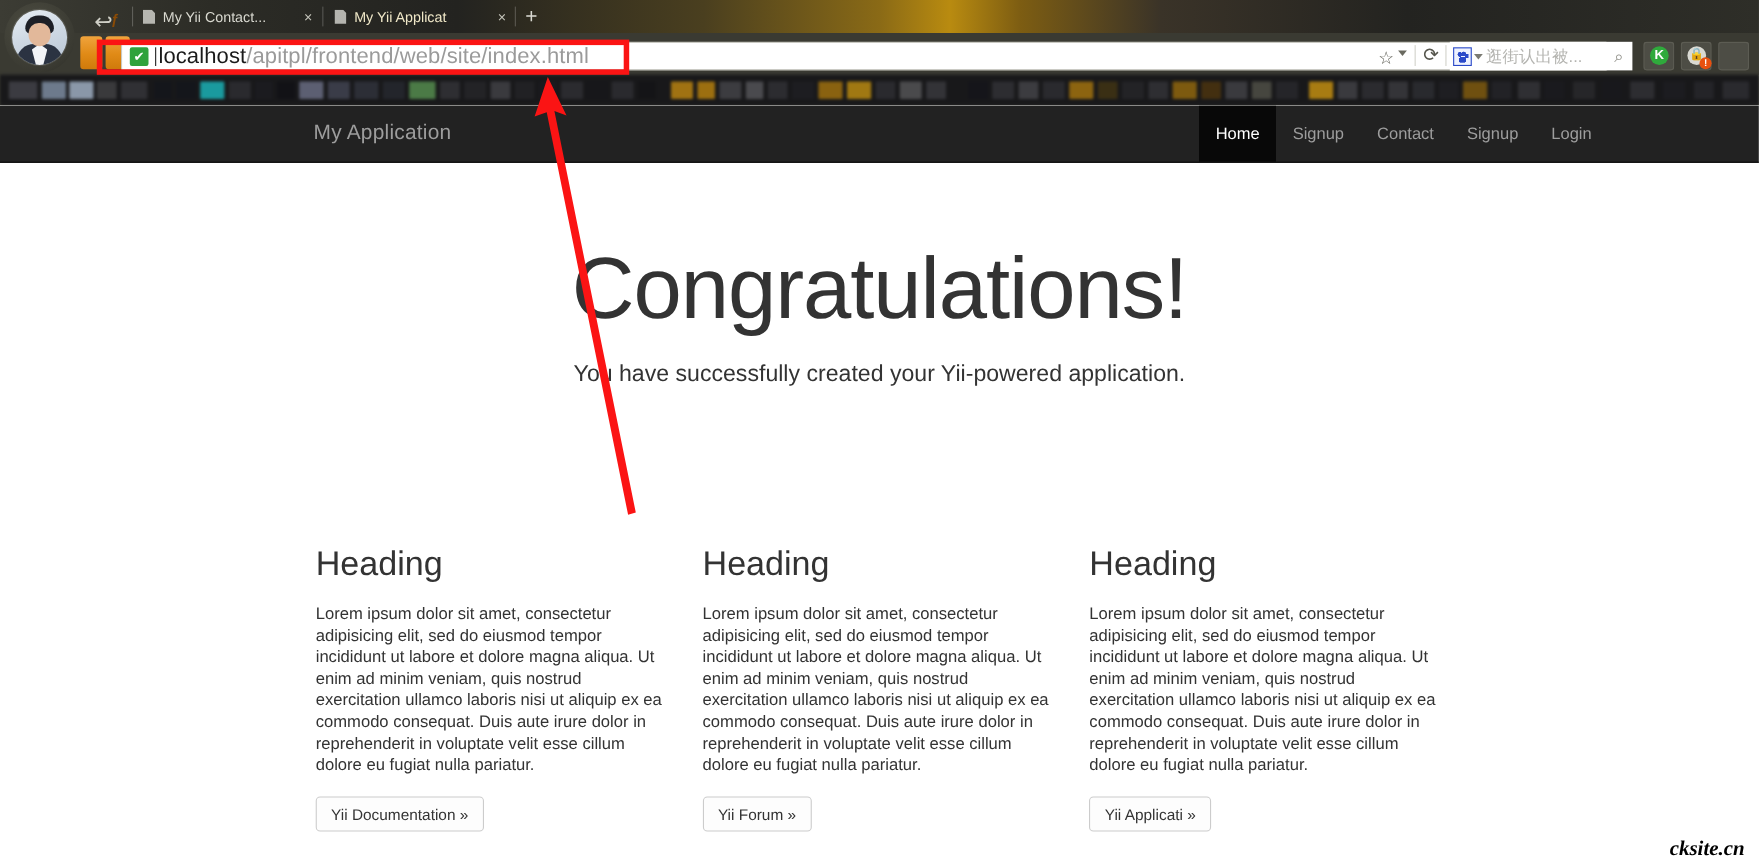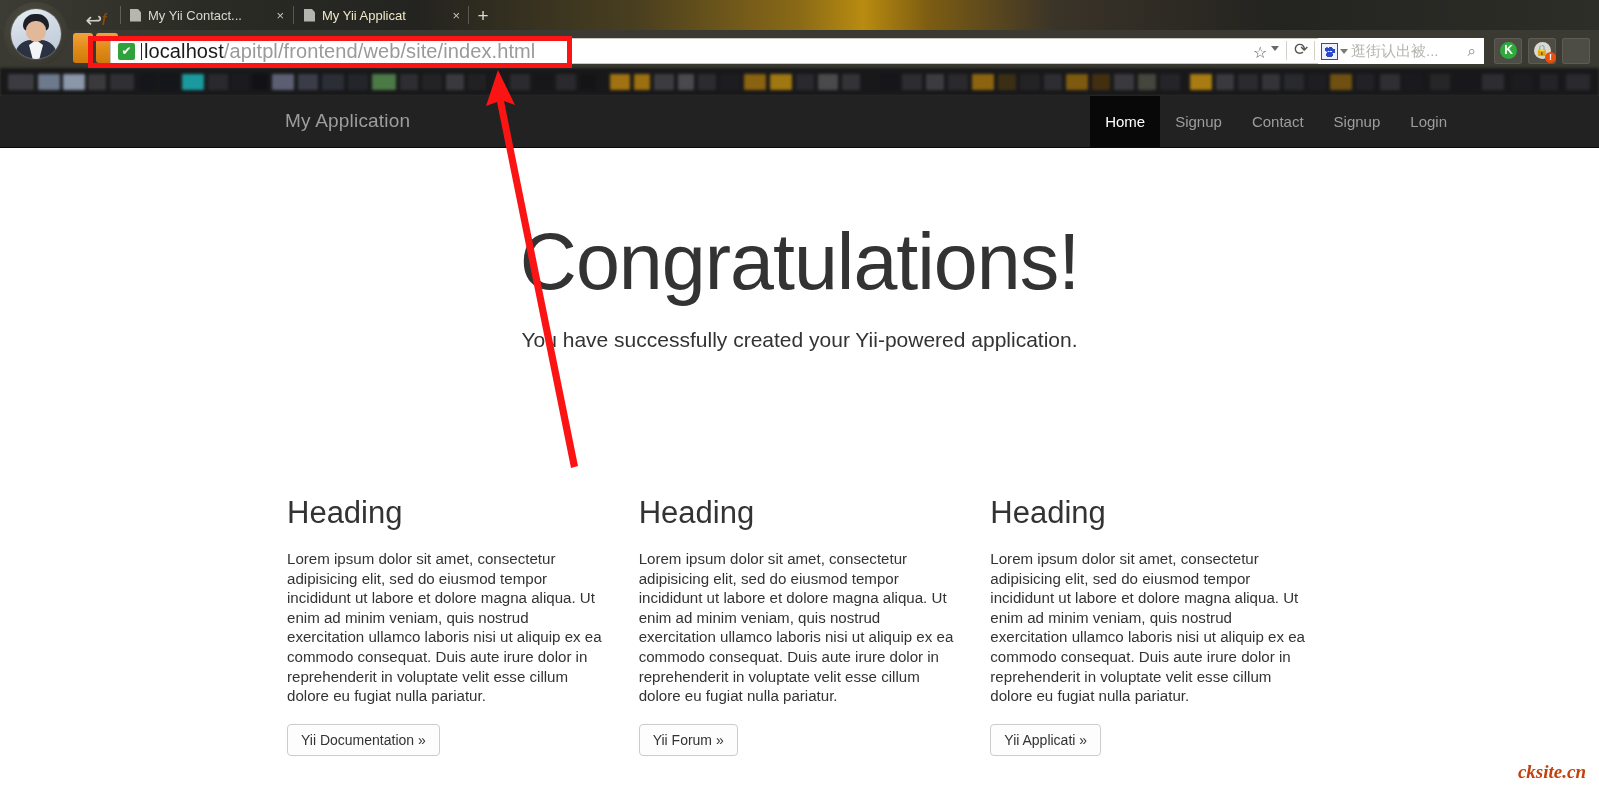--- a/index.html
+++ b/index.html
@@ -448,21 +448,21 @@
     box-sizing: border-box;
   }
 
   
   #watermark {
     position: absolute;
     right: 13px; bottom: 6px;
     font-size: 19px;
     font-style: italic;
     font-weight: bold;
-    color: #c2410c;
+    color: #000000;
     font-family: "Liberation Serif", serif;
   }
 
   
   #annot-rect {
     position: absolute;
     left: 88px; top: 36px;
     width: 484px; height: 32px;
     border: 5px solid #fb1414;
     box-sizing: border-box;

